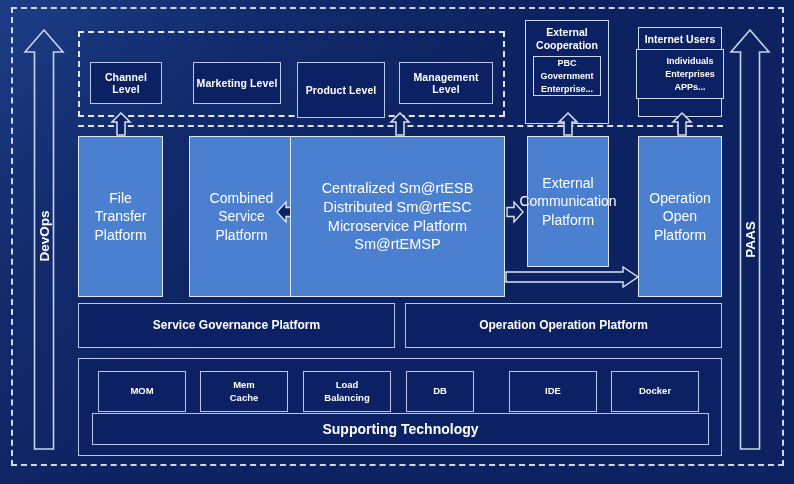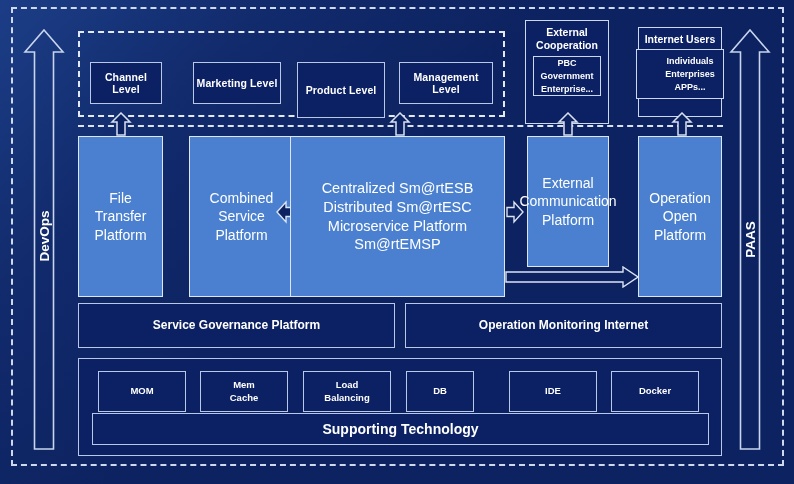--- a/index.html
+++ b/index.html
@@ -222,21 +222,21 @@
       <span>Operation</span><br>
       <span>Open</span><br>
       <span>Platform</span>
     </span>
   </div>
 
   <div class="abs dark-box" style="left:78px;top:303px;width:317px;height:45px;">
     <span class="gov-text">Service Governance Platform</span>
   </div>
   <div class="abs dark-box" style="left:405px;top:303px;width:317px;height:45px;">
-    <span class="gov-text">Operation Monitoring Internet</span>
+    <span class="gov-text">Operation Operation Platform</span>
   </div>
 
   <div class="abs" style="left:78px;top:358px;width:644px;height:98px;background:#0c2163;border:1.5px solid #b9c8e6;"></div>
 
   <div class="abs dark-box" style="left:98px;top:371px;width:88px;height:41px;">
     <span class="tech-text">
       <span>MOM</span>
     </span>
   </div>
   <div class="abs dark-box" style="left:200px;top:371px;width:88px;height:41px;">

